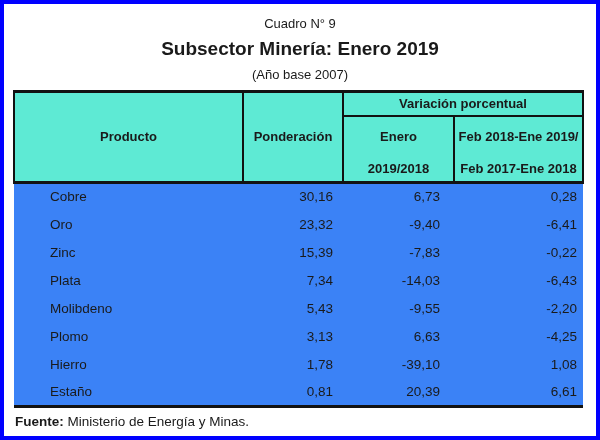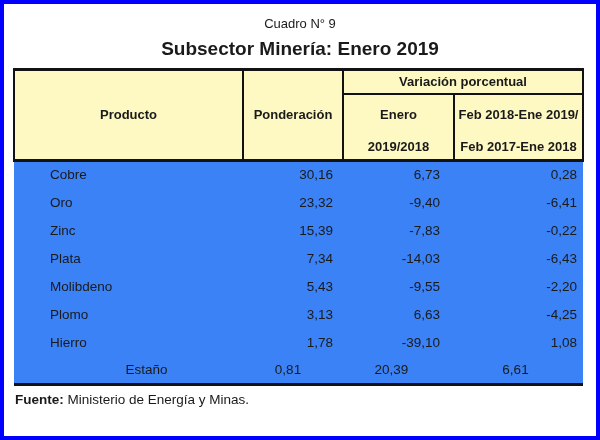--- a/index.html
+++ b/index.html
@@ -17,49 +17,50 @@
   table.mineria {
     border-collapse:collapse; table-layout:fixed;
     margin:8px 0 0 9px; width:569px;
   }
   col.c-product { width:229px; }
   col.c-weight  { width:100px; }
   col.c-enero   { width:111px; }
   col.c-feb     { width:129px; }
 
   thead th {
-    background:#fef9c3; border:2px solid #121212;
+    background:#5eead4; border:2px solid #121212;
     font-size:13px; font-weight:bold; text-align:center; vertical-align:middle;
   }
   thead tr.group-row th { border-top:3px solid #121212; height:24px; }
   thead th.rowspan-cell { border-top:3px solid #121212; border-bottom:3px solid #121212; }
   thead tr.sub-row th { height:58px; border-bottom:3px solid #121212; }
   .hdr-line { line-height:24px;margin-top:8px; }
 
   tbody td {
     border:none; height:28px; font-size:13.5px; vertical-align:middle;
     background:#3b82f6;
   }
   tbody td.name { padding-left:36px; text-align:left; }
   tbody td.num-weight { text-align:right; padding-right:10px; }
   tbody td.num-enero  { text-align:right; padding-right:14px; }
   tbody td.num-feb    { text-align:right; padding-right:6px; }
-  tbody tr.last td { border-bottom:3px solid #121212;text-align:center; }
+  tbody tr.last td { border-bottom:3px solid #121212; }
 
   .source { margin:6px 0 0 11px; font-size:13.5px; }
   .source b { font-weight:bold; }
 </style>
 </head>
 <body>
 
 <div class="frame">
 
   <div class="titles">
     <div class="title-caption">Cuadro N° 9</div>
     <div class="title-main">Subsector Minería: Enero 2019</div>
+    <div class="title-note">(Año base 2007)</div>
   </div>
 
   <table class="mineria">
     <colgroup>
       <col class="c-product">
         <col class="c-weight">
         <col class="c-enero">
         <col class="c-feb">
     </colgroup>
     <thead>

